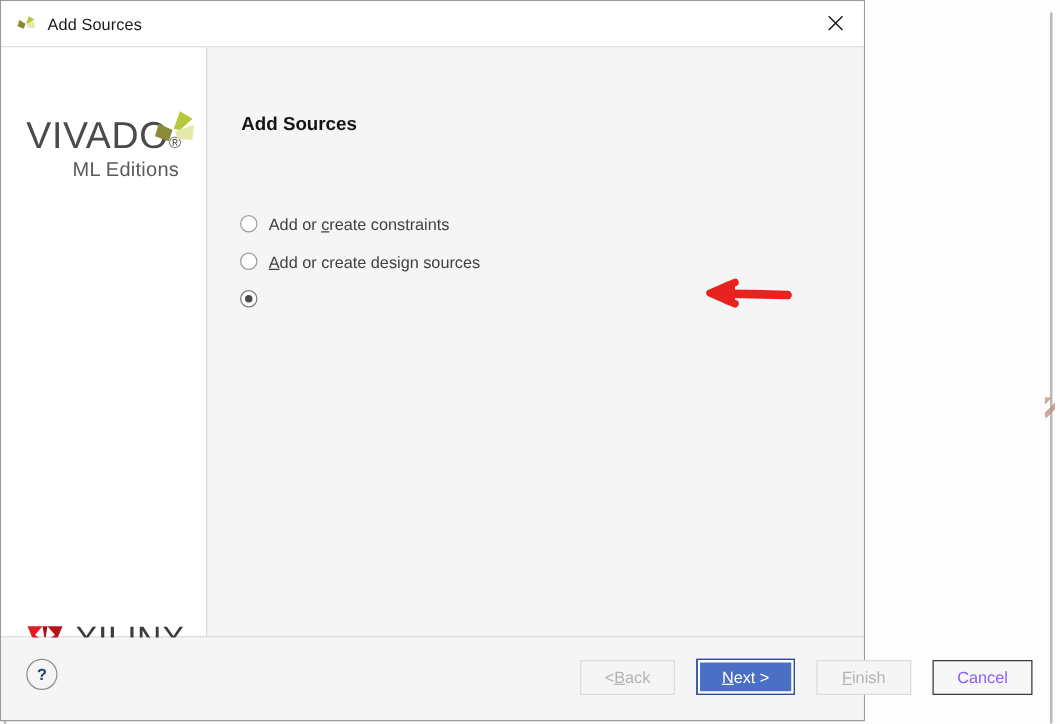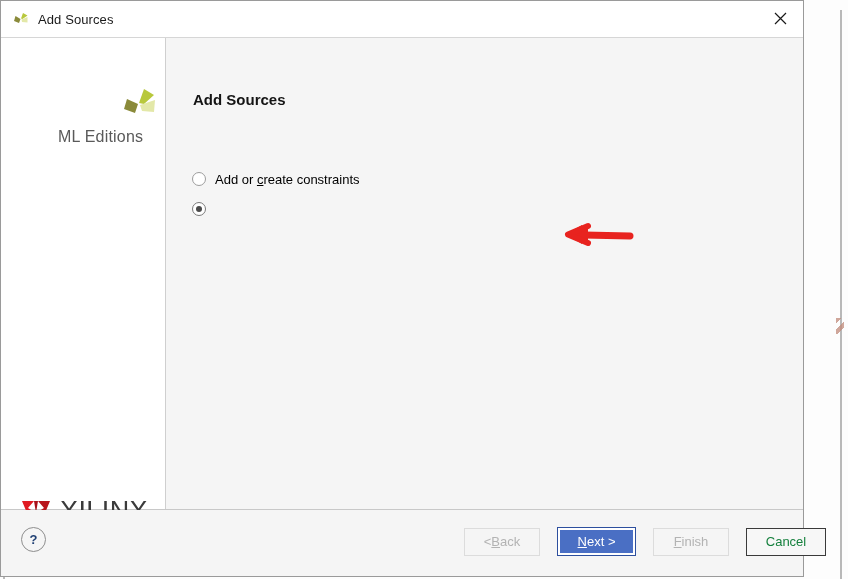--- a/index.html
+++ b/index.html
@@ -81,21 +81,21 @@
     width: 5px;
     height: 9px;
     background: #2e5fae;
   }
 
   
   #dialog {
     position: absolute;
     left: 0;
     top: 0;
-    width: 804px;
+    width: 692px;
     height: 577px;
     background: #ffffff;
     border: 1px solid #9a9a9a;
     box-sizing: border-box;
     display: flex;
     flex-direction: column;
   }
 
   
   .titlebar {
@@ -268,21 +268,21 @@
     position: absolute;
     left: 3px;
     top: 3px;
     width: 6px;
     height: 6px;
     border-radius: 50%;
     background: #4a4a4a;
   }
   .radio-label {
     font-size: 13px;
-    color: #000000;
+    color: #404040;
     white-space: nowrap;
   }
   .mn { text-decoration: underline; }
 
   
   .annotation-arrow {
     position: absolute;
     left: 398px;
     top: 181px;
     width: 70px;
@@ -340,21 +340,21 @@
     white-space: nowrap;
   }
   .btn.disabled {
     color: #b3b3b3;
     border-color: #dcdcdc;
     cursor: default;
   }
   .btn.cancel {
     border: 1px solid #3a3a3a;
     background: #f7f7f7;
-    color: #15803d;
+    color: #8b5cf6;
     min-width: 80px;
   }
   .btn.primary {
     background: #4a6fc4;
     border: 1px solid #2d4f9e;
     box-shadow: inset 0 0 0 2px #ffffff;
     color: #ffffff;
     font-weight: normal;
     min-width: 79px;
     height: 29px;
@@ -394,20 +394,21 @@
         <path d="M1,1 L12,12 M12,1 L1,12" stroke="#1a1a1a" stroke-width="1.2" fill="none"></path>
       </svg>
     </div>
   </div>
 
   <div class="dialog-body">
 
     <div class="sidebar">
 
       <div class="vivado-logo">
+        <div class="vivado-word"><span>VIVADO</span><span class="vivado-dot">®</span></div>
         <div class="vivado-sub">ML Editions</div>
         <div class="vivado-mark">
           <svg viewBox="0 0 34 34" width="34" height="34">
             <polygon points="16,17 5,12 2,22 13,26" fill="#8a8a3a"></polygon>
             <polygon points="17,16 22,2 32,8 22,17" fill="#b8c83c"></polygon>
             <polygon points="18,18 33,13 32,25 20,24" fill="#e3e8a8"></polygon>
           </svg>
         </div>
       </div>
 
@@ -428,20 +429,24 @@
 
       <div class="page-title">Add Sources</div>
 
       <div class="radio-group">
 
         <div class="radio-row">
           <span class="radio-mark"></span>
           <span class="radio-label"><span>Add or </span><span class="mn">c</span><span>reate constraints</span></span>
         </div>
 
+        <div class="radio-row">
+          <span class="radio-mark"></span>
+          <span class="radio-label"><span></span><span class="mn">A</span><span>dd or create design sources</span></span>
+        </div>
 
         <div class="radio-row selected">
           <span class="radio-mark"></span>
         </div>
 
       </div>
 
       <div class="annotation-arrow">
         <svg viewBox="0 0 70 30" width="70" height="30">
           <path d="M68,15.5 L18,14.5 L18,6 L2,15 L18,25 L18,16.5 L68,19 Z" fill="#e8231f"></path>

